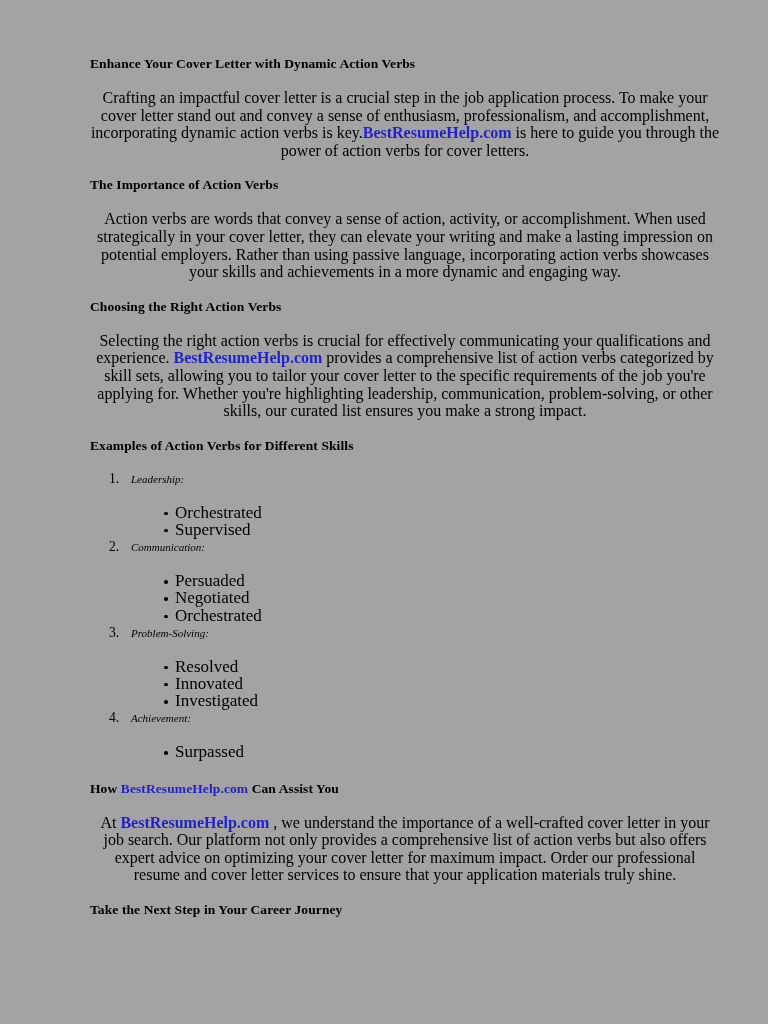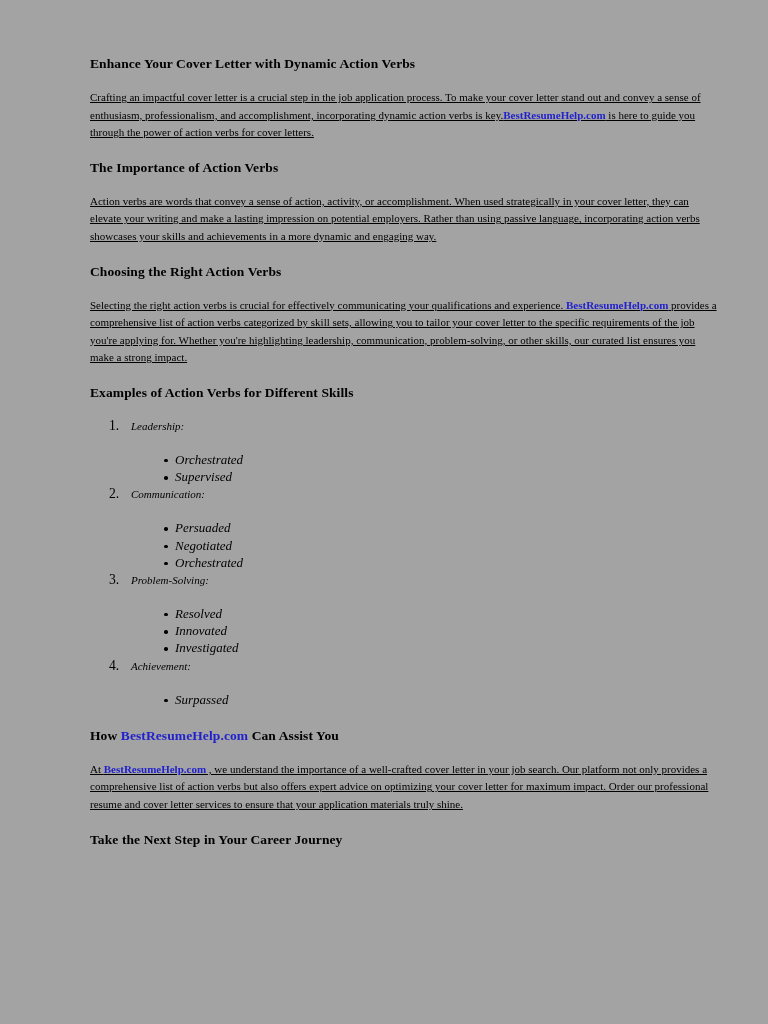--- a/index.html
+++ b/index.html
@@ -35,26 +35,25 @@
   h2.section-heading {
     font-size: 13.5px;
     font-weight: bold;
     line-height: 16px;
     margin: 0;
     padding: 0;
     letter-spacing: 0.1px;
   }
 
   p.body-text {
-    font-size: 11px;
+    font-size: 16px;
     line-height: 17.6px;
     margin: 0;
     padding: 0;
-    text-align: left;
-    text-decoration: underline;
+    text-align: center;
   }
 
   .link {
     color: #2222cc;
     font-weight: bold;
     text-decoration: none;
     cursor: pointer;
   }
 
   h2.section-heading .link {
@@ -101,27 +100,26 @@
     font-style: italic;
   }
 
   ul.verb-list {
     list-style: none;
     margin: 0;
     padding: 0 0 0 74px;
   }
 
   ul.verb-list li.verb-item {
-    font-size: 13px;
+    font-size: 17px;
     line-height: 17.2px;
     margin: 0;
     padding: 0;
     position: relative;
     padding-left: 11px;
-    font-style: italic;
   }
 
   ul.verb-list li.verb-item .bullet-dot {
     position: absolute;
     left: 0;
     top: 8px;
     width: 3.5px;
     height: 3.5px;
     background: #000000;
     border-radius: 50%;

